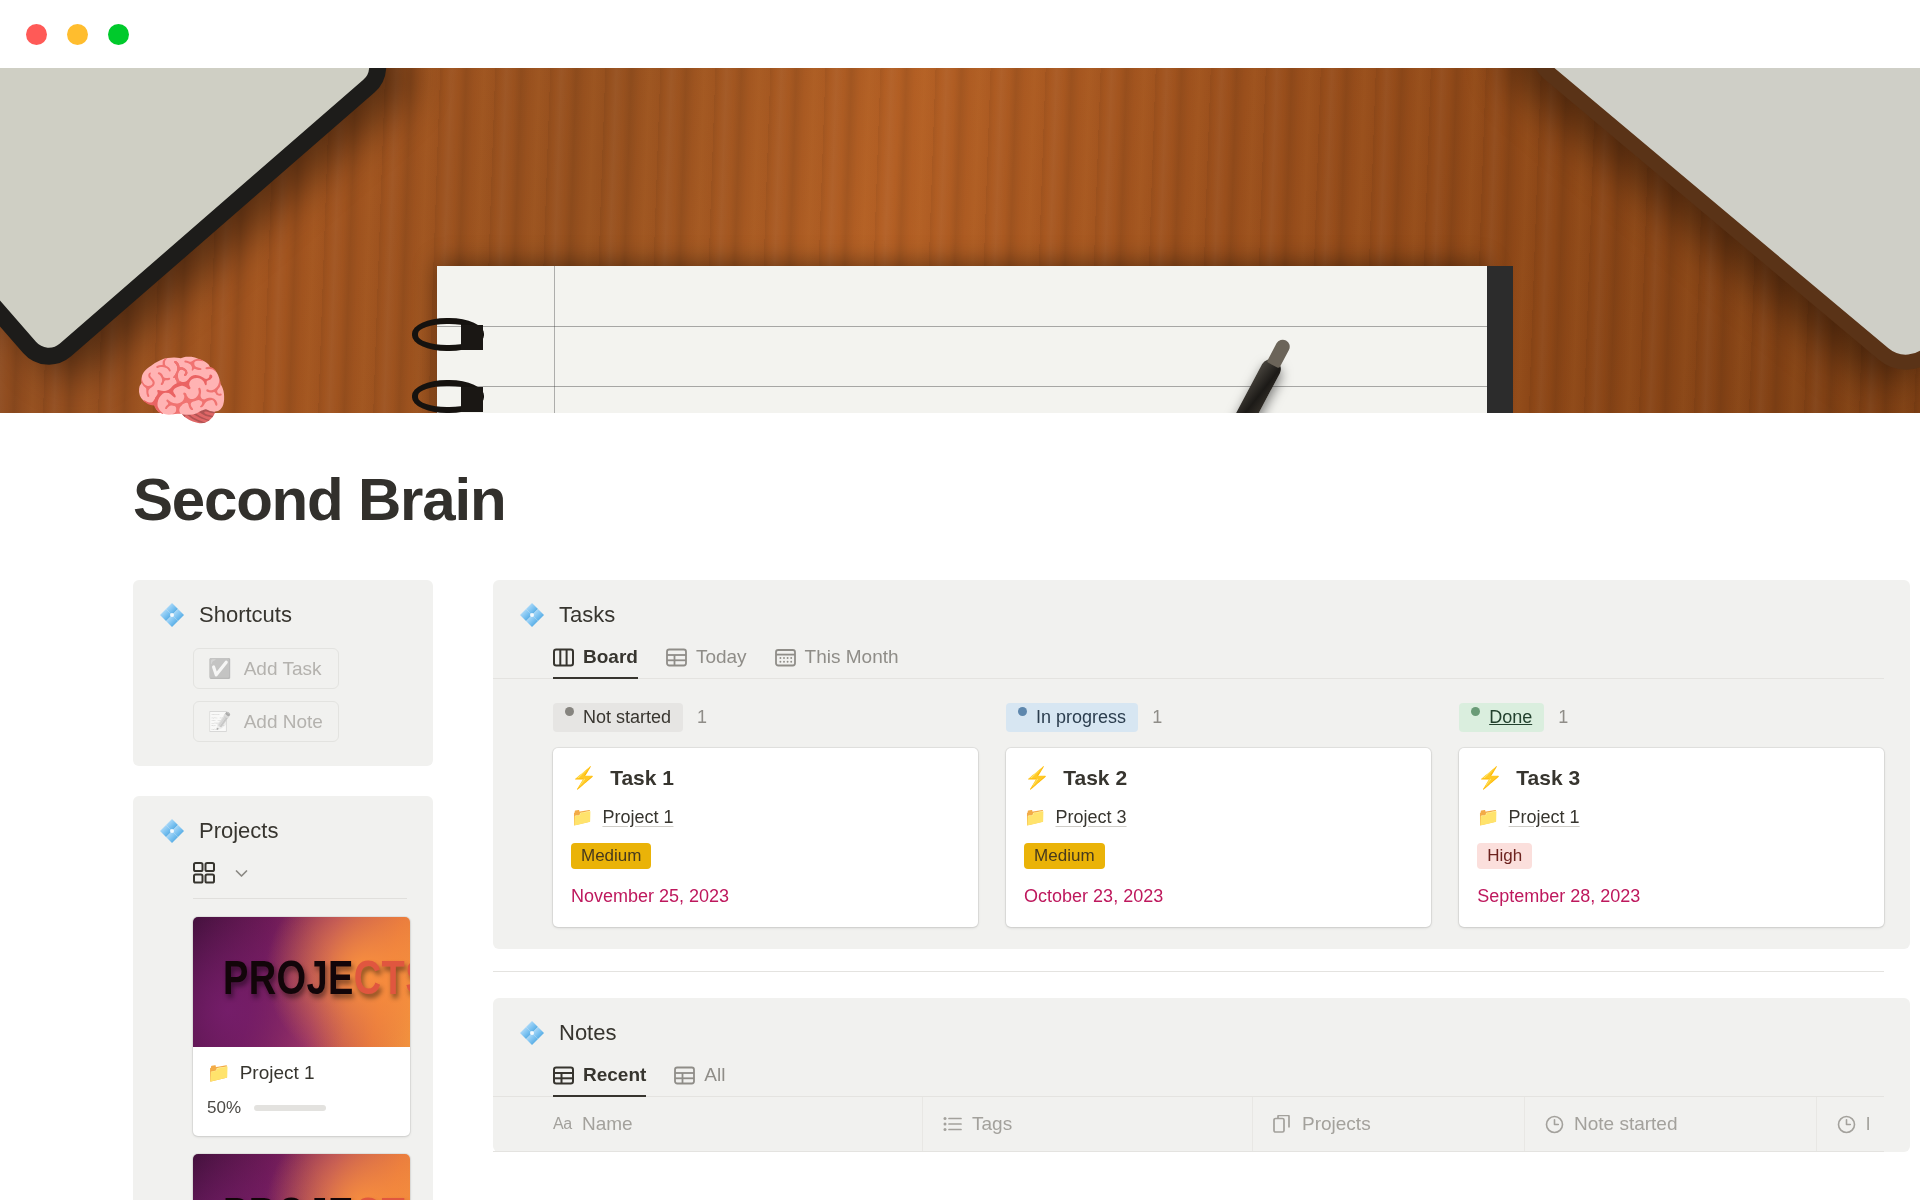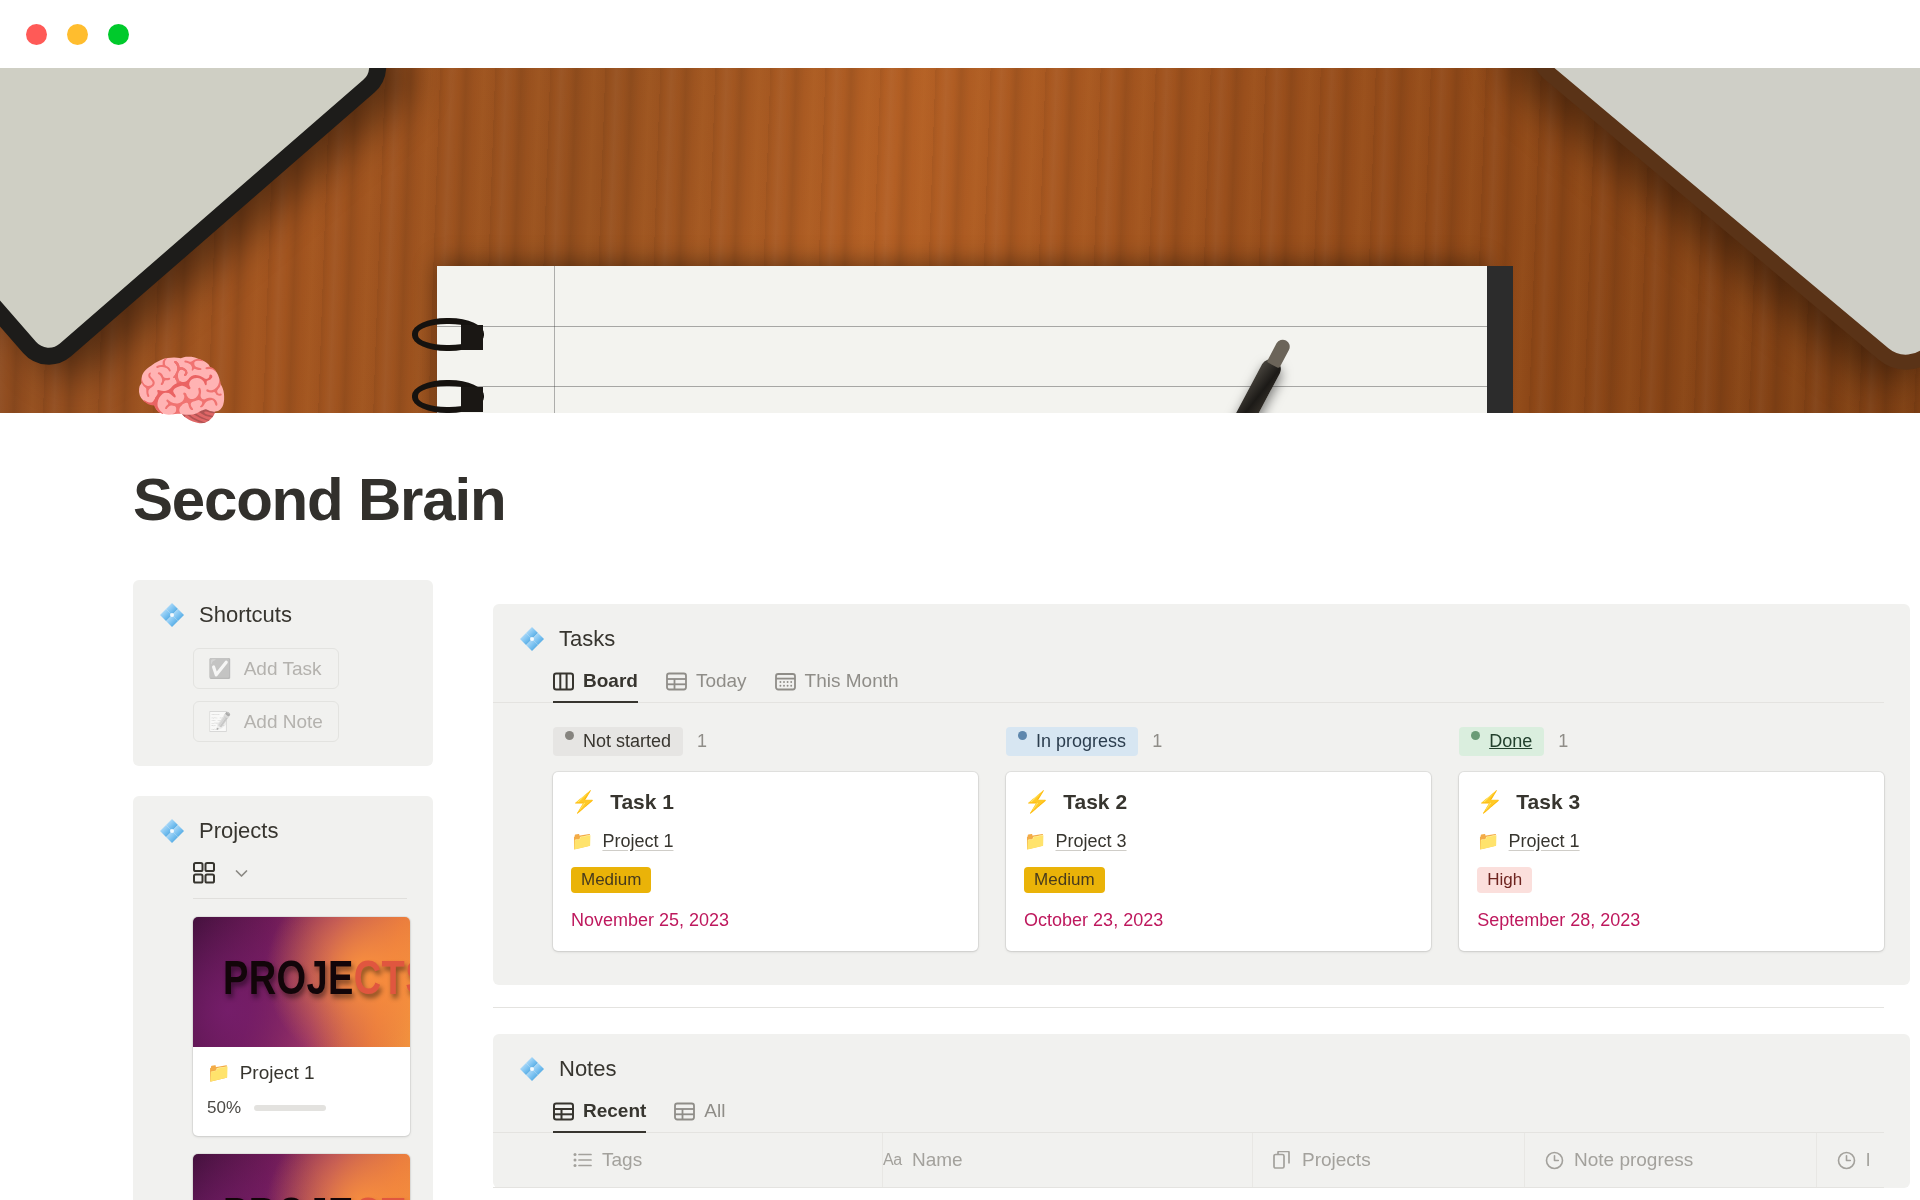--- a/index.html
+++ b/index.html
@@ -249,21 +249,21 @@
   }
   .bar-fill { height: 100%; background: #6f9071; border-radius: 3px; }
 
   
   .main-col {
     flex: 1;
     margin-left: 60px;
     margin-right: 56px;
   }
 
-  .tasks-panel { padding-bottom: 34px; margin-top: 24px; }
+  .tasks-panel { padding-bottom: 22px; }
 
   .tabs {
     display: flex; align-items: flex-end; gap: 28px;
     padding: 18px 0 0 60px;
     border-bottom: 1px solid #e4e3e0;
     margin-right: 26px;
   }
   .tab {
     display: flex; align-items: center; gap: 9px;
     padding-bottom: 9px;
@@ -646,54 +646,54 @@
                 <line x1="1" y1="7" x2="20" y2="7" stroke="#8f8d88" stroke-width="1.8"></line>
                 <line x1="1" y1="12.3" x2="20" y2="12.3" stroke="#8f8d88" stroke-width="1.8"></line>
                 <line x1="8.5" y1="7" x2="8.5" y2="17.5" stroke="#8f8d88" stroke-width="1.8"></line>
               </svg>
             </span>
             <span>All</span>
           </div>
         </div>
 
         <div class="notes-table-head">
+          <div class="th c-name">
+            <span class="aa">Aa</span>
+            <span>Name</span>
+          </div>
           <div class="th c-tags">
             <span>
               <svg width="19" height="16" viewBox="0 0 19 16">
                 <circle cx="2" cy="2.5" r="1.5" fill="#a3a19c"></circle>
                   <line x1="6" y1="2.5" x2="18" y2="2.5" stroke="#a3a19c" stroke-width="1.7" stroke-linecap="round"></line>
                 <circle cx="2" cy="8" r="1.5" fill="#a3a19c"></circle>
                   <line x1="6" y1="8" x2="18" y2="8" stroke="#a3a19c" stroke-width="1.7" stroke-linecap="round"></line>
                 <circle cx="2" cy="13.5" r="1.5" fill="#a3a19c"></circle>
                   <line x1="6" y1="13.5" x2="18" y2="13.5" stroke="#a3a19c" stroke-width="1.7" stroke-linecap="round"></line>
               </svg>
             </span>
             <span>Tags</span>
           </div>
-          <div class="th c-name">
-            <span class="aa">Aa</span>
-            <span>Name</span>
-          </div>
           <div class="th c-projects">
             <span>
               <svg width="19" height="18" viewBox="0 0 19 18">
                 <rect x="1" y="3.5" width="10" height="13.5" rx="1.6" fill="none" stroke="#a3a19c" stroke-width="1.7"></rect>
                 <path d="M5 3.5 V1.5 a1 1 0 0 1 1-1 h9 a1 1 0 0 1 1 1 v11" fill="none" stroke="#a3a19c" stroke-width="1.7"></path>
               </svg>
             </span>
             <span>Projects</span>
           </div>
           <div class="th c-created">
             <span>
               <svg width="19" height="19" viewBox="0 0 19 19">
                 <circle cx="9.5" cy="9.5" r="8" fill="none" stroke="#a3a19c" stroke-width="1.6"></circle>
                 <path d="M9.5 4.8 V9.5 H13.3" fill="none" stroke="#a3a19c" stroke-width="1.6" stroke-linecap="round" stroke-linejoin="round"></path>
               </svg>
             </span>
-            <span>Note progress</span>
+            <span>Note started</span>
           </div>
           <div class="th c-edited">
             <span>
               <svg width="19" height="19" viewBox="0 0 19 19">
                 <circle cx="9.5" cy="9.5" r="8" fill="none" stroke="#a3a19c" stroke-width="1.6"></circle>
                 <path d="M9.5 4.8 V9.5 H13.3" fill="none" stroke="#a3a19c" stroke-width="1.6" stroke-linecap="round" stroke-linejoin="round"></path>
               </svg>
             </span>
             <span>l</span>
           </div>

